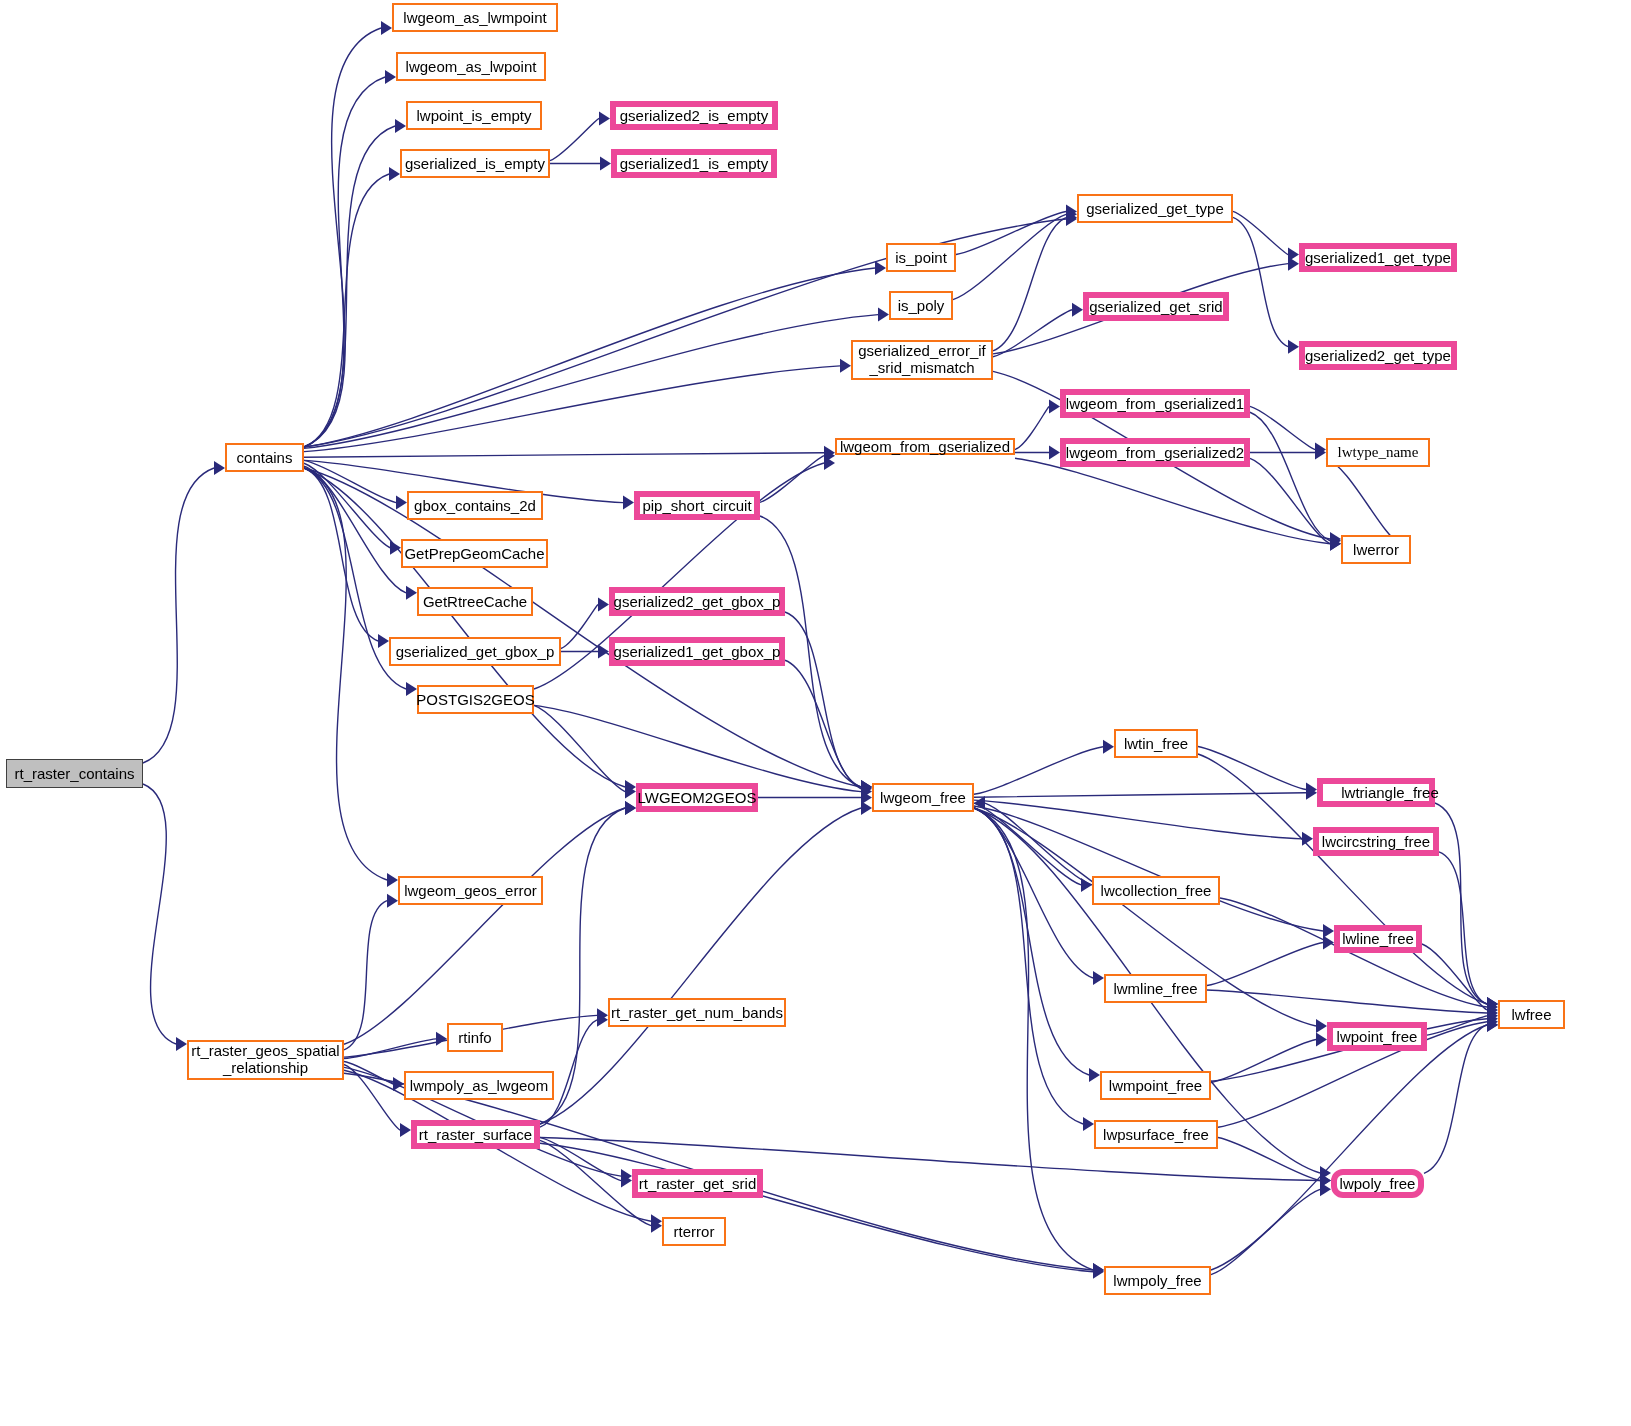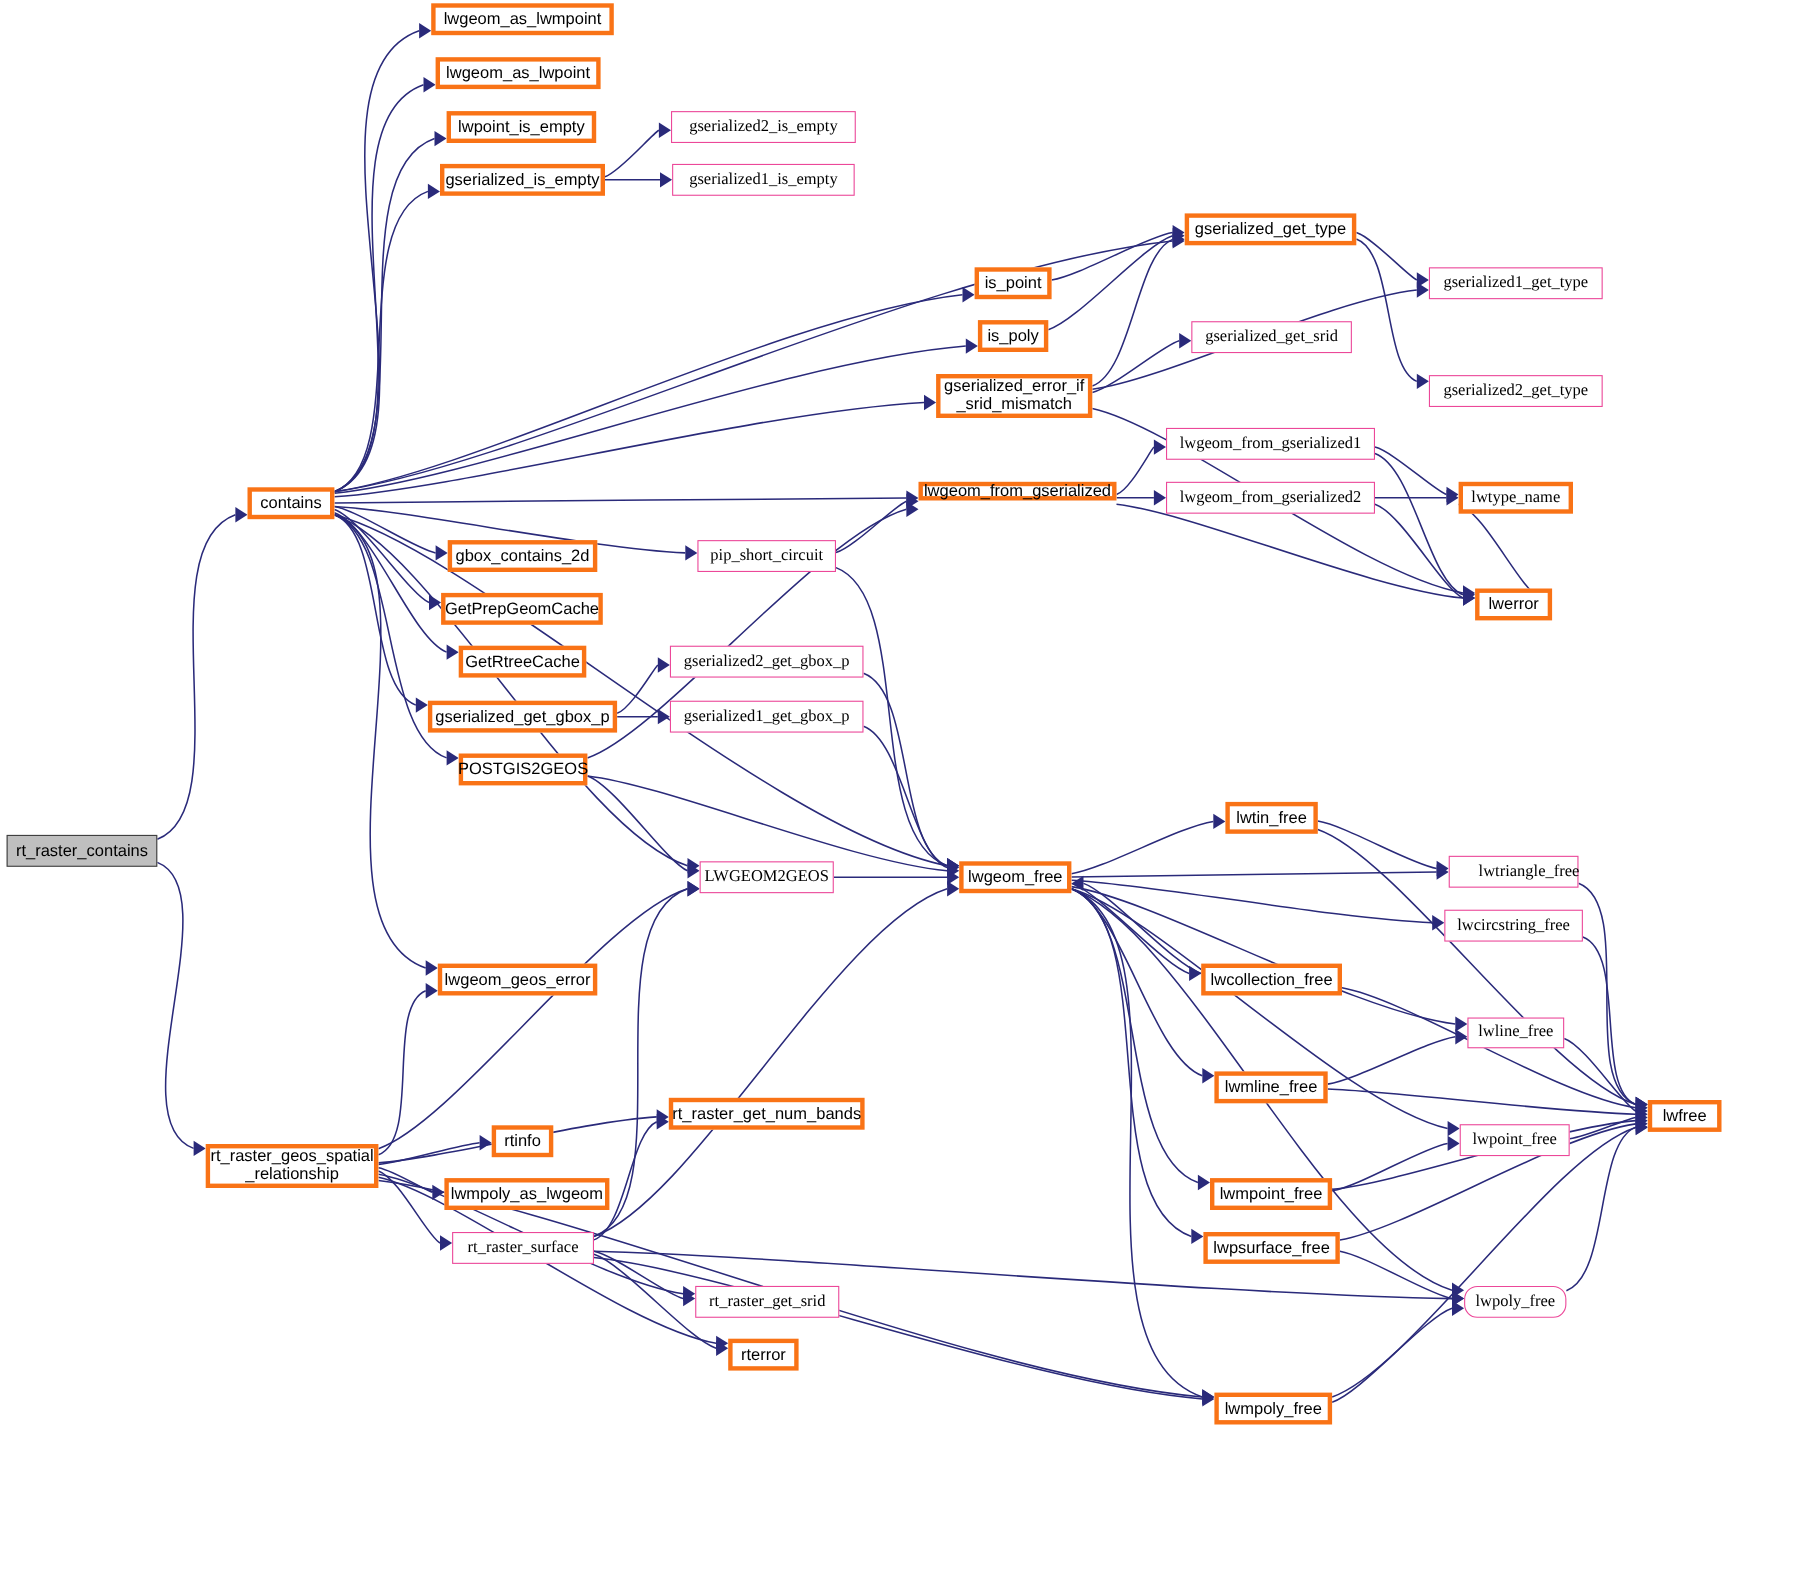--- a/index.html
+++ b/index.html
@@ -1,23 +1,23 @@
 <!DOCTYPE html>
 <html><head>
 <meta charset="utf-8">
 <style>
   html,body{margin:0;padding:0;background:#ffffff;}
   body{font-family:"Liberation Sans","DejaVu Sans",sans-serif;}
   #canvas{position:relative;width:1631px;height:1426px;background:#ffffff;overflow:hidden;}
   svg#edges{position:absolute;left:0;top:0;width:1631px;height:1426px;}
   .node{position:absolute;box-sizing:border-box;display:flex;align-items:center;
-        justify-content:center;background:#ffffff;border:4px solid #f97316;
+        justify-content:center;background:#ffffff;border:2px solid #f97316;
         font-size:15px;color:#000000;line-height:1.05;text-align:center;
         white-space:pre;letter-spacing:0px;}
-  .node.red{border:1px solid #ec4899;font-family:Liberation Serif, serif;}
+  .node.red{border:6px solid #ec4899;}
   .node.root{background:#bfbfbf;border:1px solid #404040;}
   .node span{pointer-events:none;}
 </style>
 </head>
 <body>
 
 <div id="canvas">
   <svg id="edges" xmlns="http://www.w3.org/2000/svg">
       <path d="M143,763 C218.9645,733.5 132.15449999999998,497.5 214,468" fill="none" stroke="#2a2a7a" stroke-width="1.4"></path>
       <polygon points="225,468 214,461 214,475" fill="#2a2a7a"></polygon>

